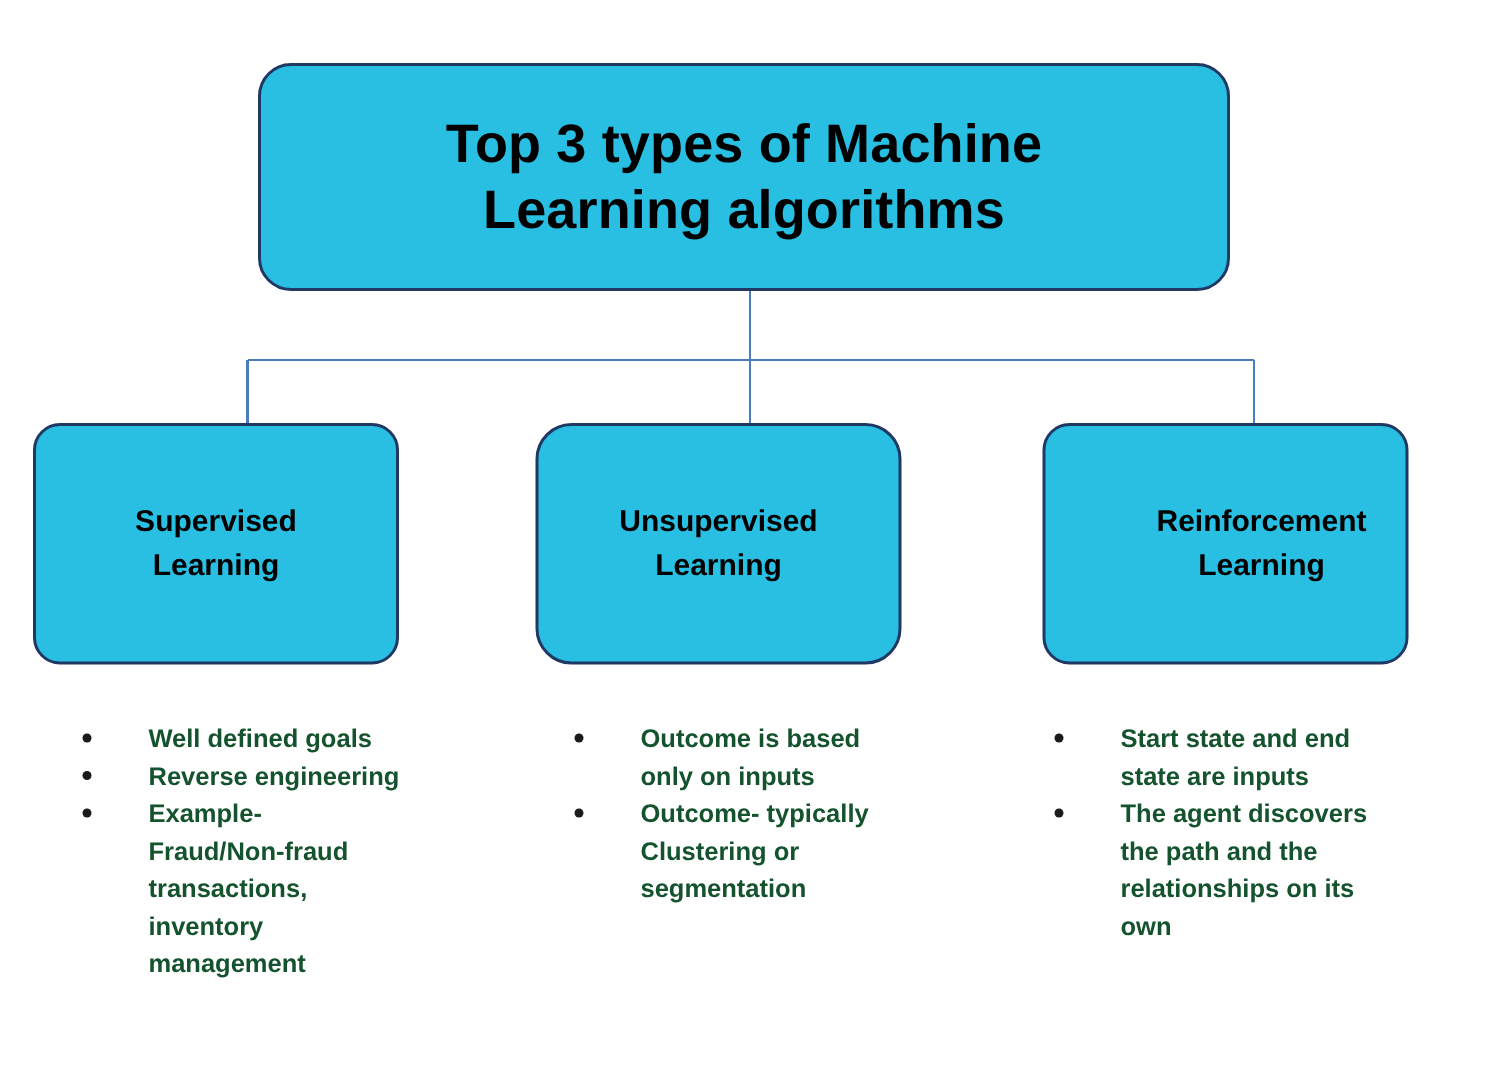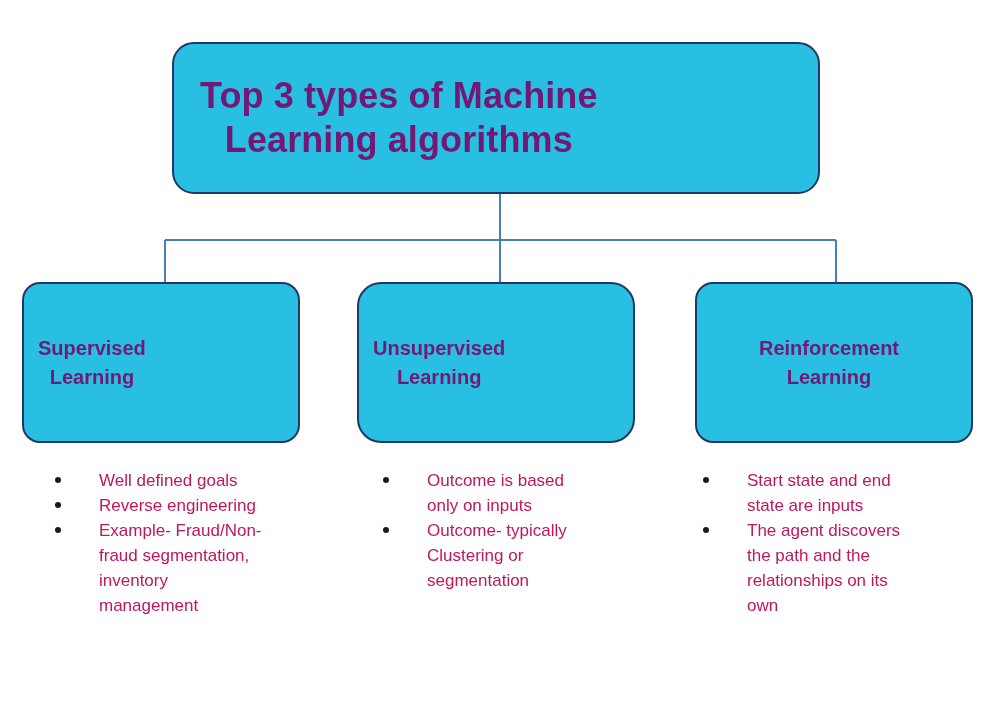--- a/index.html
+++ b/index.html
@@ -33,65 +33,67 @@
 
   
   .node {
     position: absolute;
     box-sizing: border-box;
     background: #29bfe3;
     border: 2px solid #1f3864;
     border-radius: 18px;
     display: flex;
     align-items: center;
+    justify-content: center;
     text-align: center;
-    color: #701a75;
+    color: #000000;
   }
 
   .node-root {
     left: 172px;
     top: 42px;
     width: 648px;
     height: 152px;
     border-radius: 22px;
   }
   .node-root .node-label {
     font-size: 36px;
     font-weight: bold;
     line-height: 1.22;
     letter-spacing: 0.1px;
     padding: 0 26px;
   }
 
   .node-child {
     top: 282px;
-    width: 278px;
+    width: 244px;
     height: 161px;
   }
   .node-child-1 { left: 22px; }
   .node-child-2 { left: 357px; border-radius: 24px; }
   .node-child-3 { left: 695px; padding-left: 48px; }
 
   .node-child .node-label {
     font-size: 20px;
     font-weight: bold;
     line-height: 1.45;
     padding: 0 14px;
   }
 
   
   .bullets {
     position: absolute;
-    top: 468px;
+    top: 480px;
     margin: 0;
     padding: 0;
     list-style: none;
-    color: #be185d;
+    color: #14532d;
     font-size: 17px;
     line-height: 25px;
+    font-weight: bold;
   }
   .bullets-1 { left: 52px;  width: 215px; }
   .bullets-2 { left: 380px; width: 215px; }
   .bullets-3 { left: 700px; width: 215px; }
 
   .bullets li {
     position: relative;
     padding-left: 47px;
     margin: 0 0 0 0;
   }
@@ -143,21 +145,21 @@
     <li>
         <span class="dot"></span>
         <span class="txt">Well defined goals</span>
       </li>
     <li>
         <span class="dot"></span>
         <span class="txt">Reverse engineering</span>
       </li>
     <li>
         <span class="dot"></span>
-        <span class="txt">Example- Fraud/Non-fraud segmentation, inventory management</span>
+        <span class="txt">Example- Fraud/Non-fraud transactions, inventory management</span>
       </li>
   </ul>
 
   <ul class="bullets bullets-2">
     <li>
         <span class="dot"></span>
         <span class="txt">Outcome is based only on inputs</span>
       </li>
     <li>
         <span class="dot"></span>

